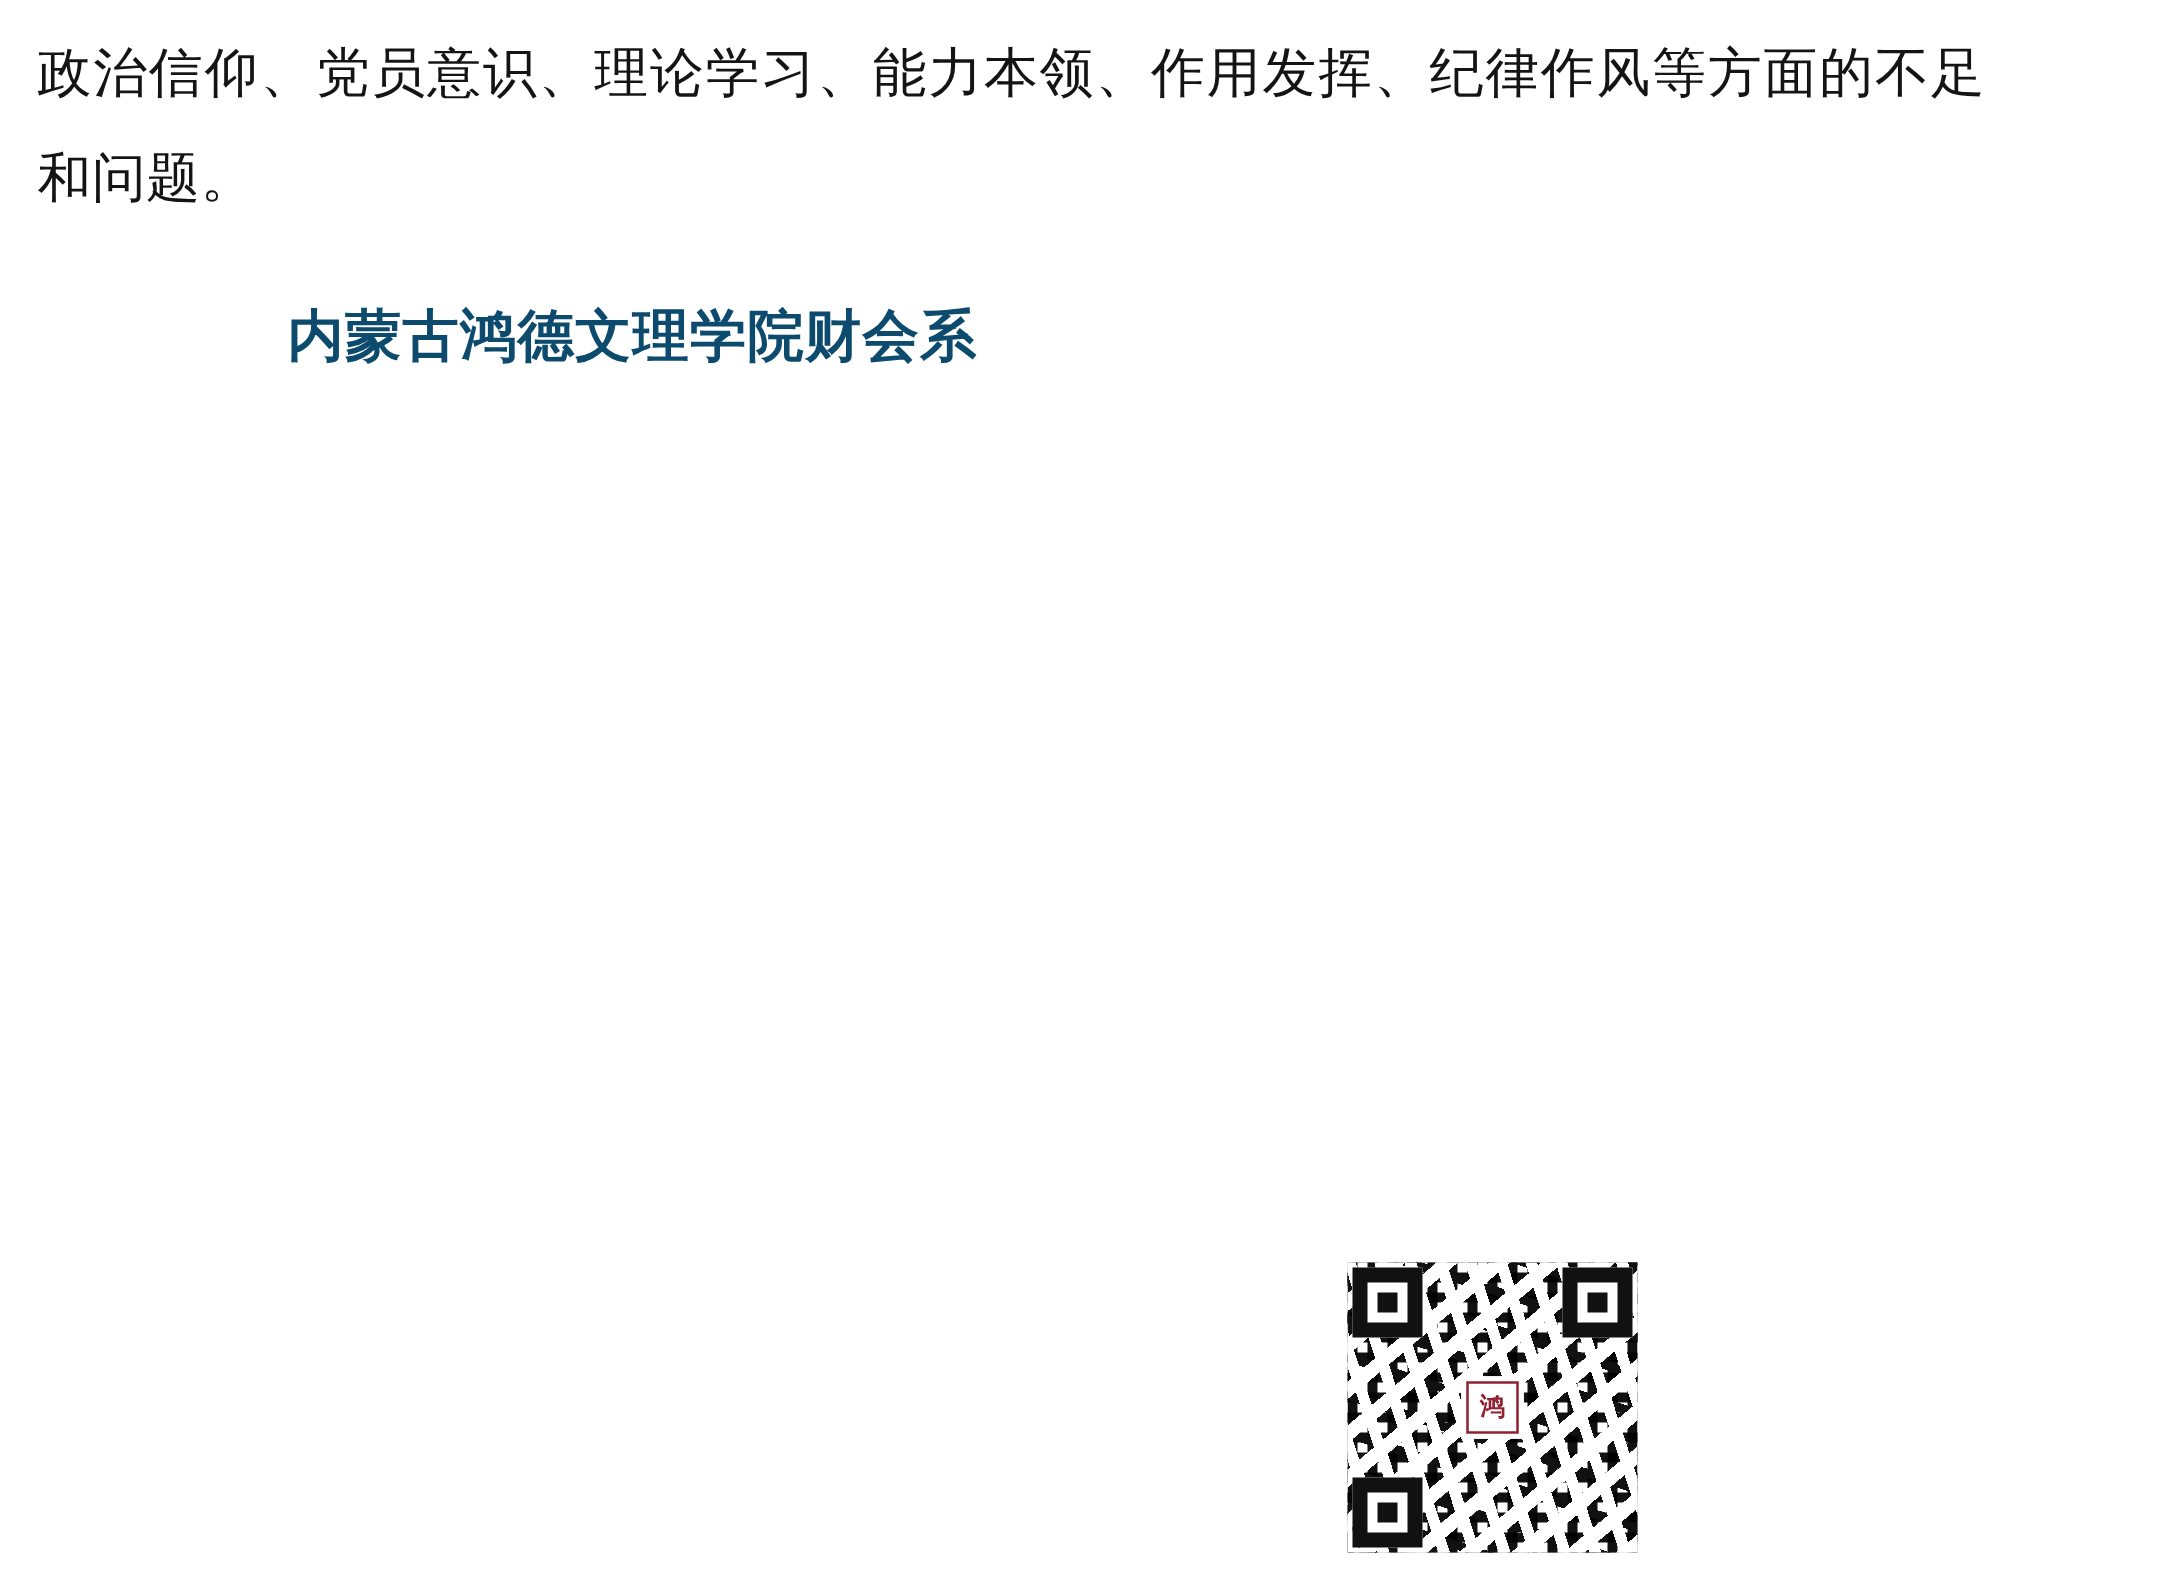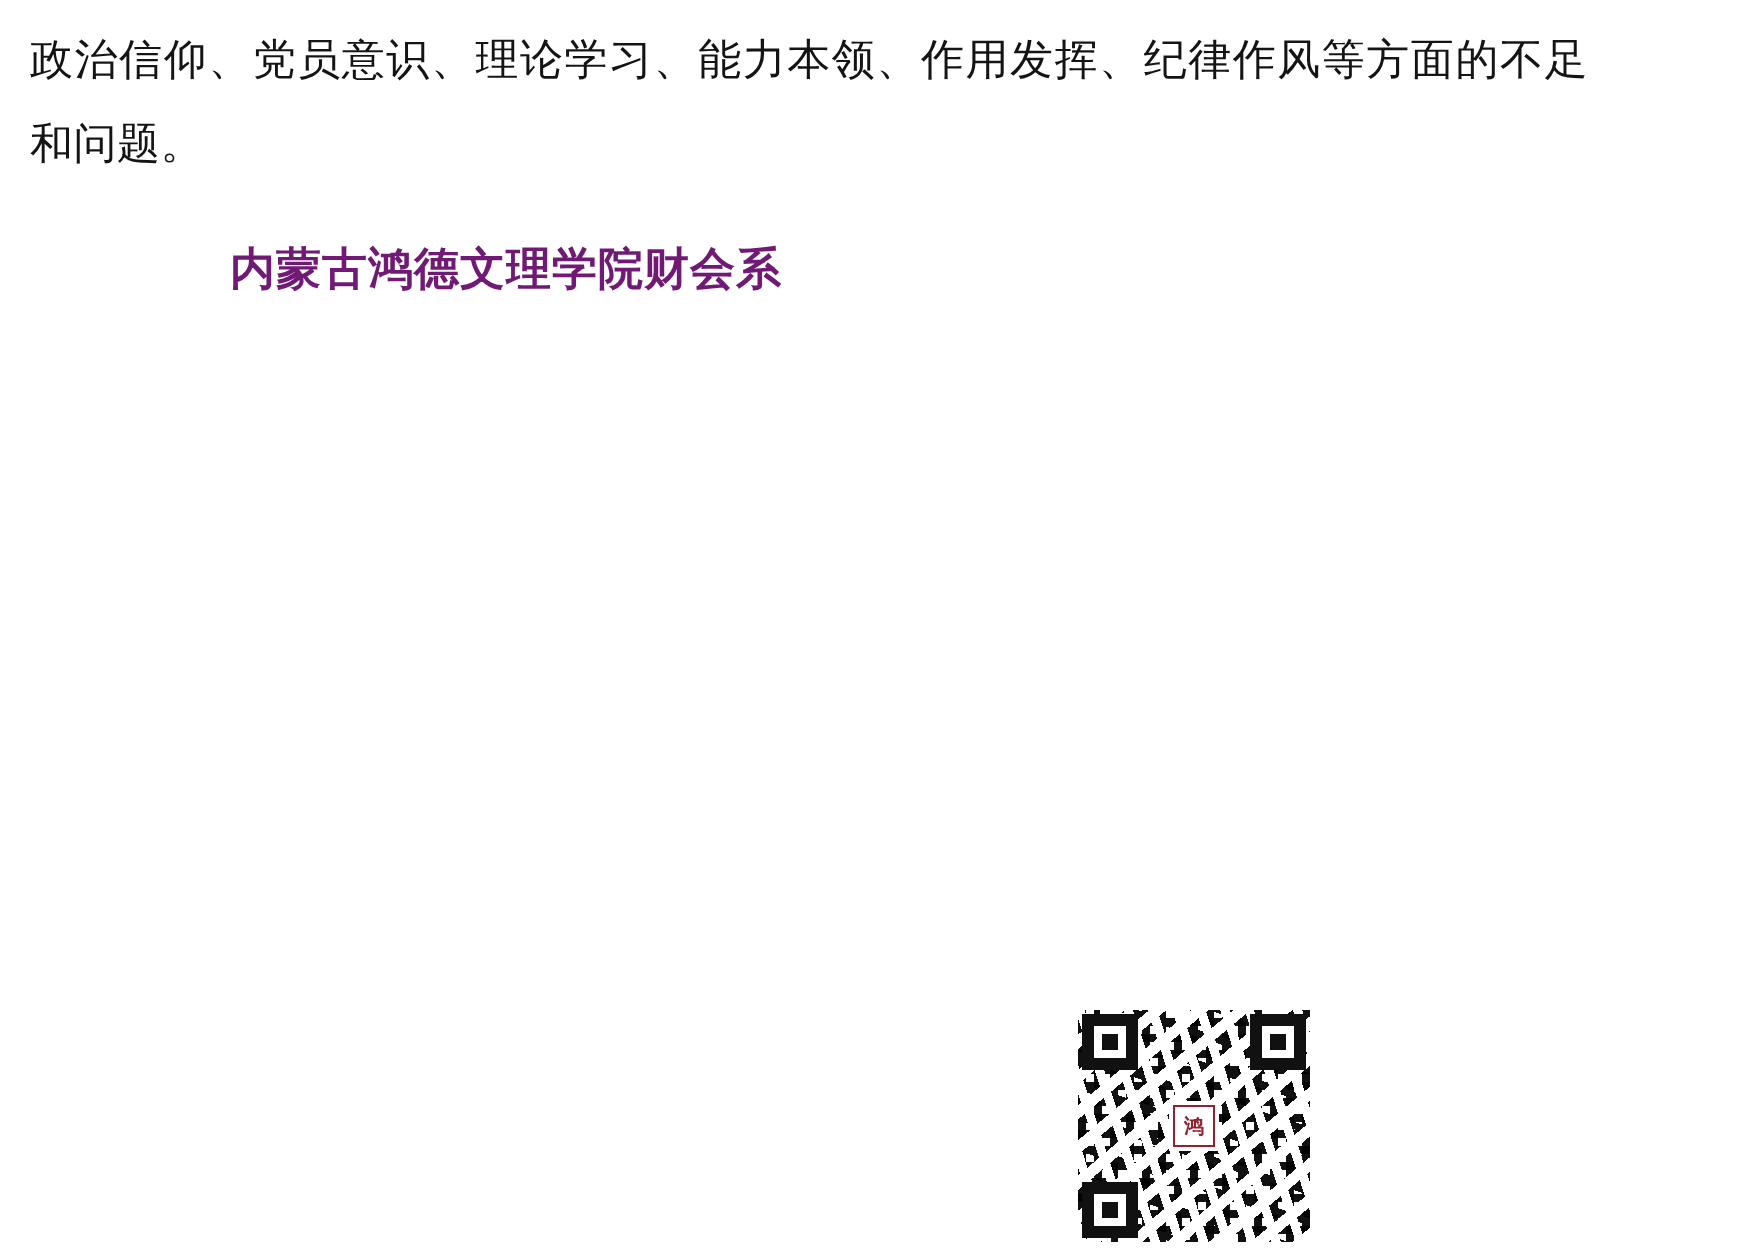--- a/index.html
+++ b/index.html
@@ -36,21 +36,21 @@
   .para.indent {
     text-indent: 2em;
     margin-top: 32px;
   }
   .signature {
     margin-top: 44px;
     padding-left: 200px;
     font-size: 45px;
     font-weight: bold;
     line-height: 1.75;
-    color: #701a75;
+    color: #0c4a6e;
     letter-spacing: 1px;
   }
   .sig-line {
     white-space: nowrap;
   }
   .qr-wrap {
     position: absolute;
     right: 330px;
     bottom: 18px;
     width: 232px;

